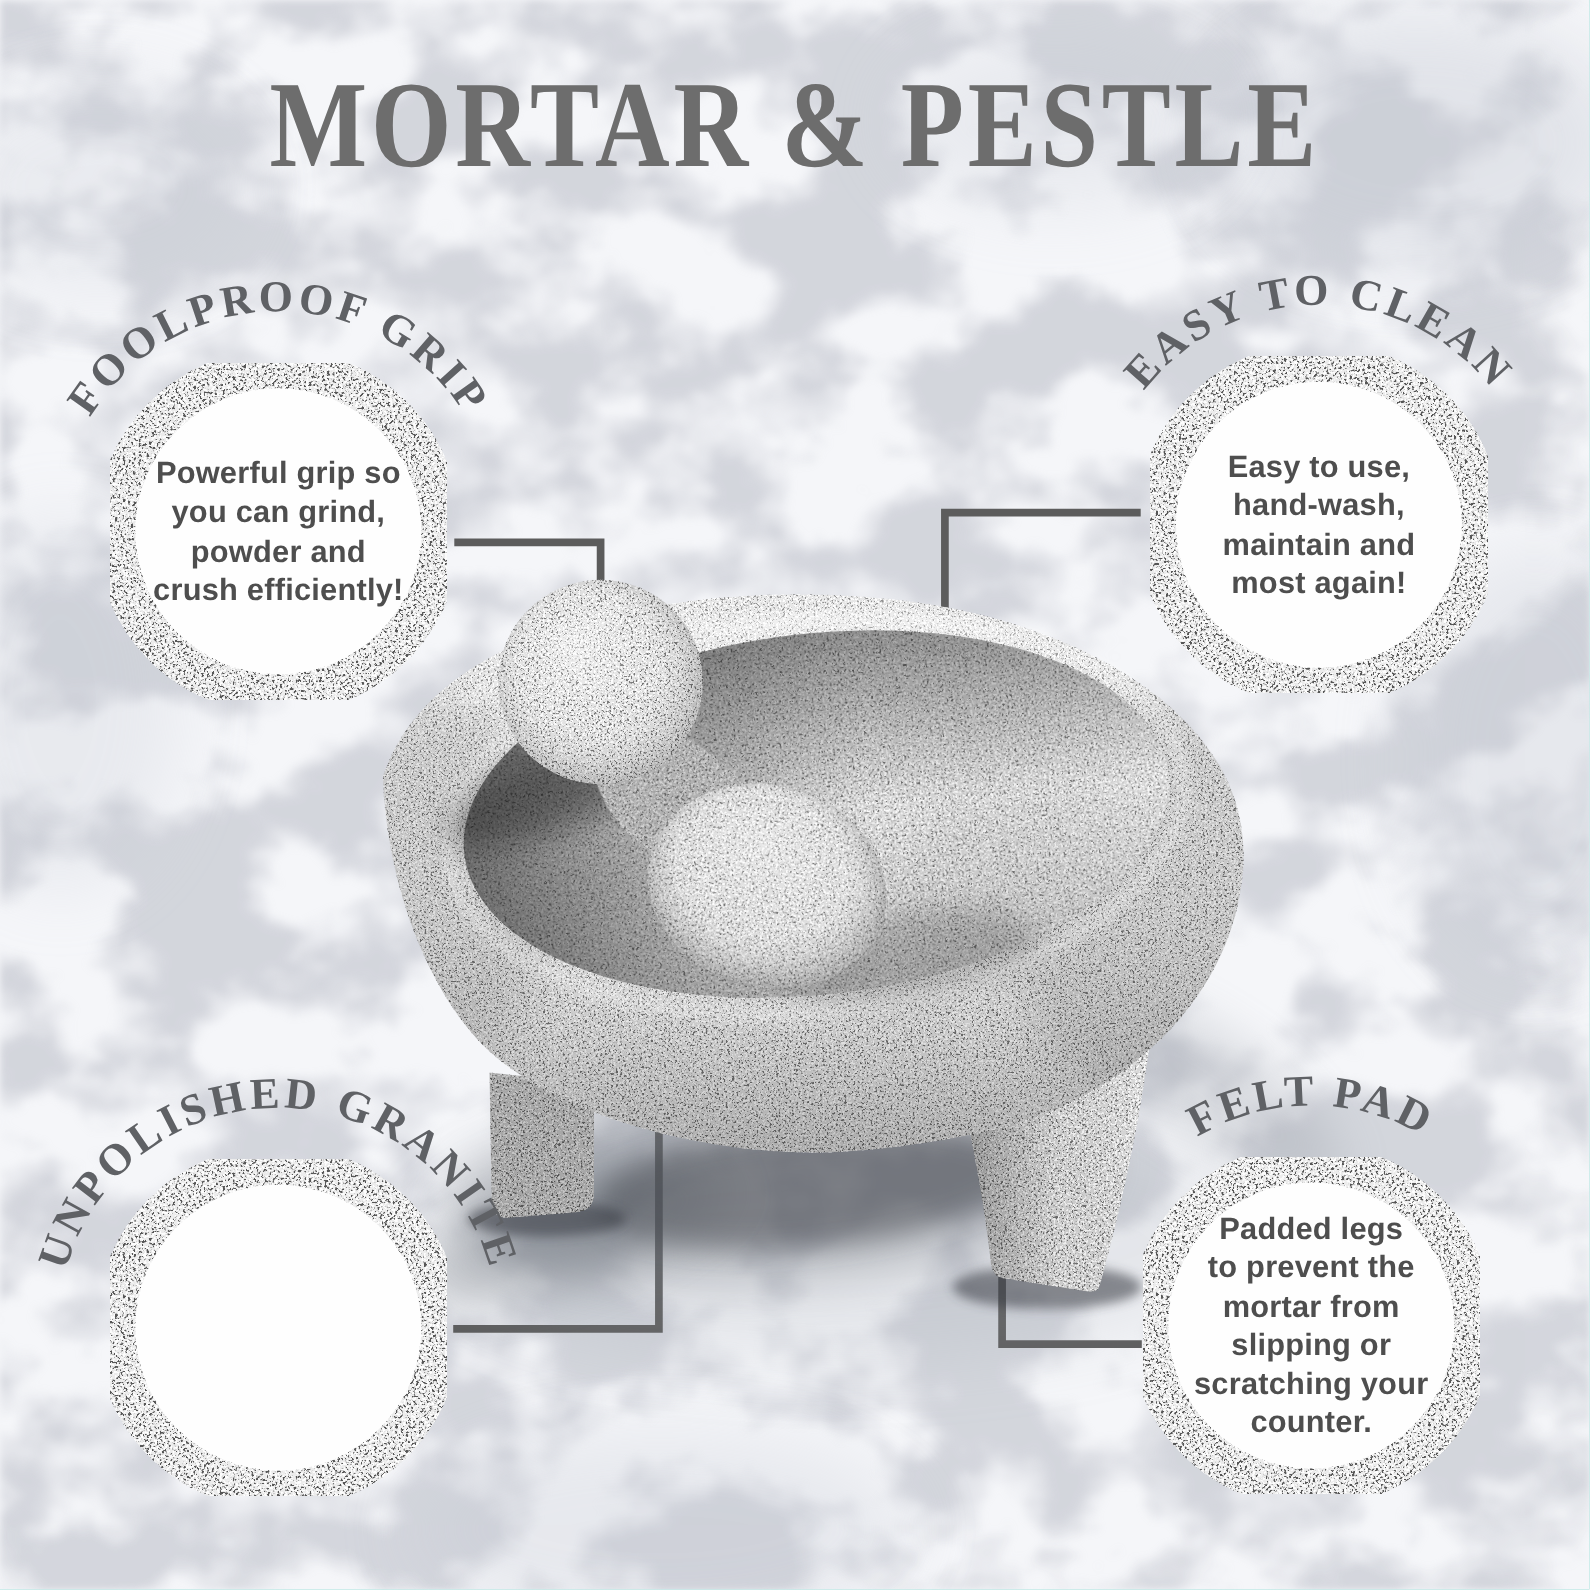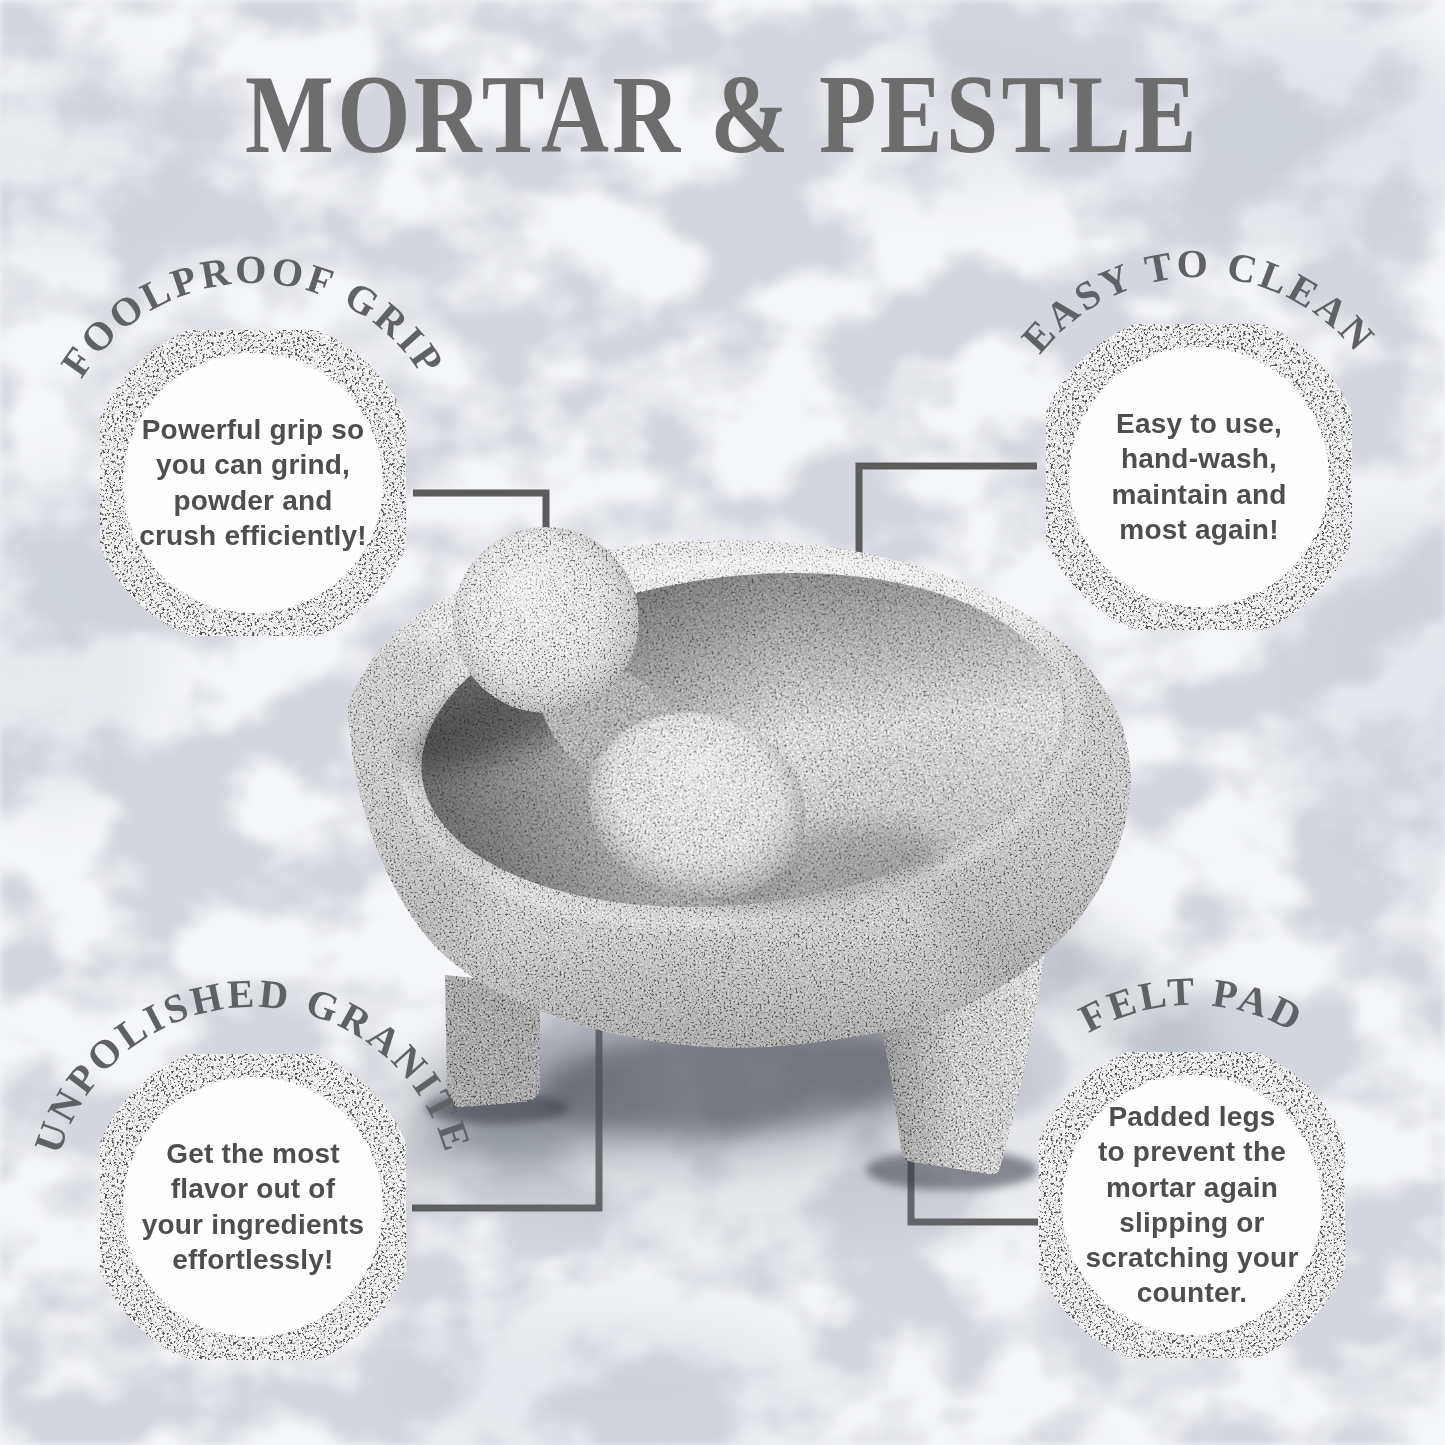--- a/index.html
+++ b/index.html
@@ -238,36 +238,32 @@
 
   <div class="callout co-bl">
     <svg width="520" height="520" viewBox="0 0 520 520">
       <circle cx="260" cy="260" r="147" fill="none" stroke="#ececec" stroke-width="38" filter="url(#graniteRing)"></circle>
       <circle cx="260" cy="260" r="130" fill="#fefefe"></circle>
       <path id="arc2" d="M 64.4 218.4 A 200 200 0 0 1 455.6 218.4" fill="none"></path>
       <text class="arc-text">
         <textPath href="#arc2" startOffset="50%" text-anchor="middle">UNPOLISHED GRANITE</textPath>
       </text>
     </svg>
-    <div class="callout-body">Get the most
-flavor out of
-your ingredients
-effortlessly!</div>
   </div>
 
   <div class="callout co-br">
     <svg width="520" height="520" viewBox="0 0 520 520">
       <circle cx="260" cy="260" r="147" fill="none" stroke="#ececec" stroke-width="38" filter="url(#graniteRing)"></circle>
       <circle cx="260" cy="260" r="130" fill="#fefefe"></circle>
       <path id="arc3" d="M 145.3 96.1 A 200 200 0 0 1 374.7 96.1" fill="none"></path>
       <text class="arc-text">
         <textPath href="#arc3" startOffset="50%" text-anchor="middle">FELT PAD</textPath>
       </text>
     </svg>
     <div class="callout-body">Padded legs
 to prevent the
-mortar again
+mortar from
 slipping or
 scratching your
 counter.</div>
   </div>
 
 </div>
 
 </body></html>

